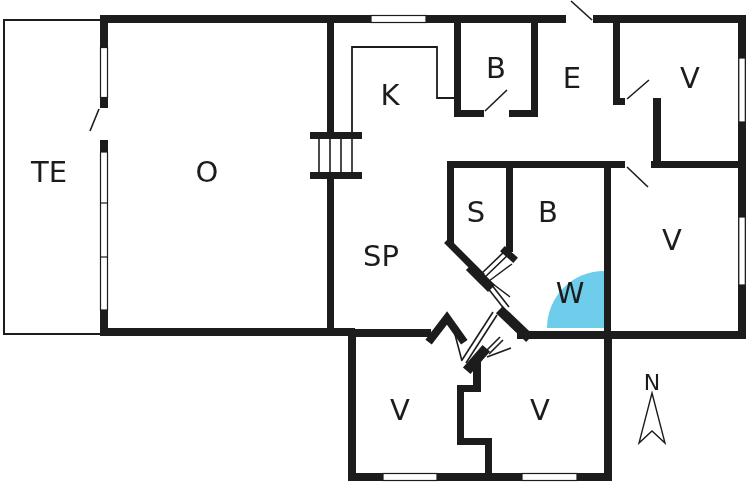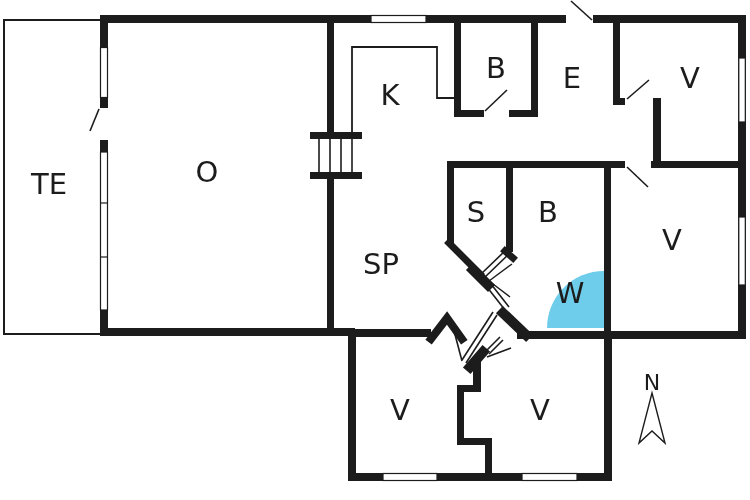--- a/index.html
+++ b/index.html
@@ -120,24 +120,24 @@
       <line x1="510" y1="297" x2="489" y2="281" stroke-width="1.4"></line>
     </g>
 
     <g>
       <text x="652" y="390" text-anchor="middle" font-size="22" font-family="DejaVu Sans, Liberation Sans, sans-serif" fill="#1c1c1c">N</text>
       <line x1="652" y1="396" x2="652" y2="430" stroke="#1c1c1c" stroke-width="1"></line>
       <polygon points="652,393 665,443 652,431 639,443" fill="#ffffff" stroke="#1c1c1c" stroke-width="1.4"></polygon>
     </g>
   </svg>
 
-  <div class="room-label" style="left:49px;top:184px">TE</div>
+  <div class="room-label" style="left:49px;top:172px">TE</div>
   <div class="room-label" style="left:207px;top:172px">O</div>
   <div class="room-label" style="left:390px;top:95px">K</div>
-  <div class="room-label" style="left:381px;top:264px">SP</div>
+  <div class="room-label" style="left:381px;top:256px">SP</div>
   <div class="room-label" style="left:496px;top:68px">B</div>
   <div class="room-label" style="left:572px;top:78px">E</div>
   <div class="room-label" style="left:690px;top:78px">V</div>
   <div class="room-label" style="left:476px;top:212px">S</div>
   <div class="room-label" style="left:548px;top:212px">B</div>
   <div class="room-label" style="left:672px;top:240px">V</div>
   <div class="room-label" style="left:570px;top:293px">W</div>
   <div class="room-label" style="left:400px;top:410px">V</div>
   <div class="room-label" style="left:540px;top:410px">V</div>
 

